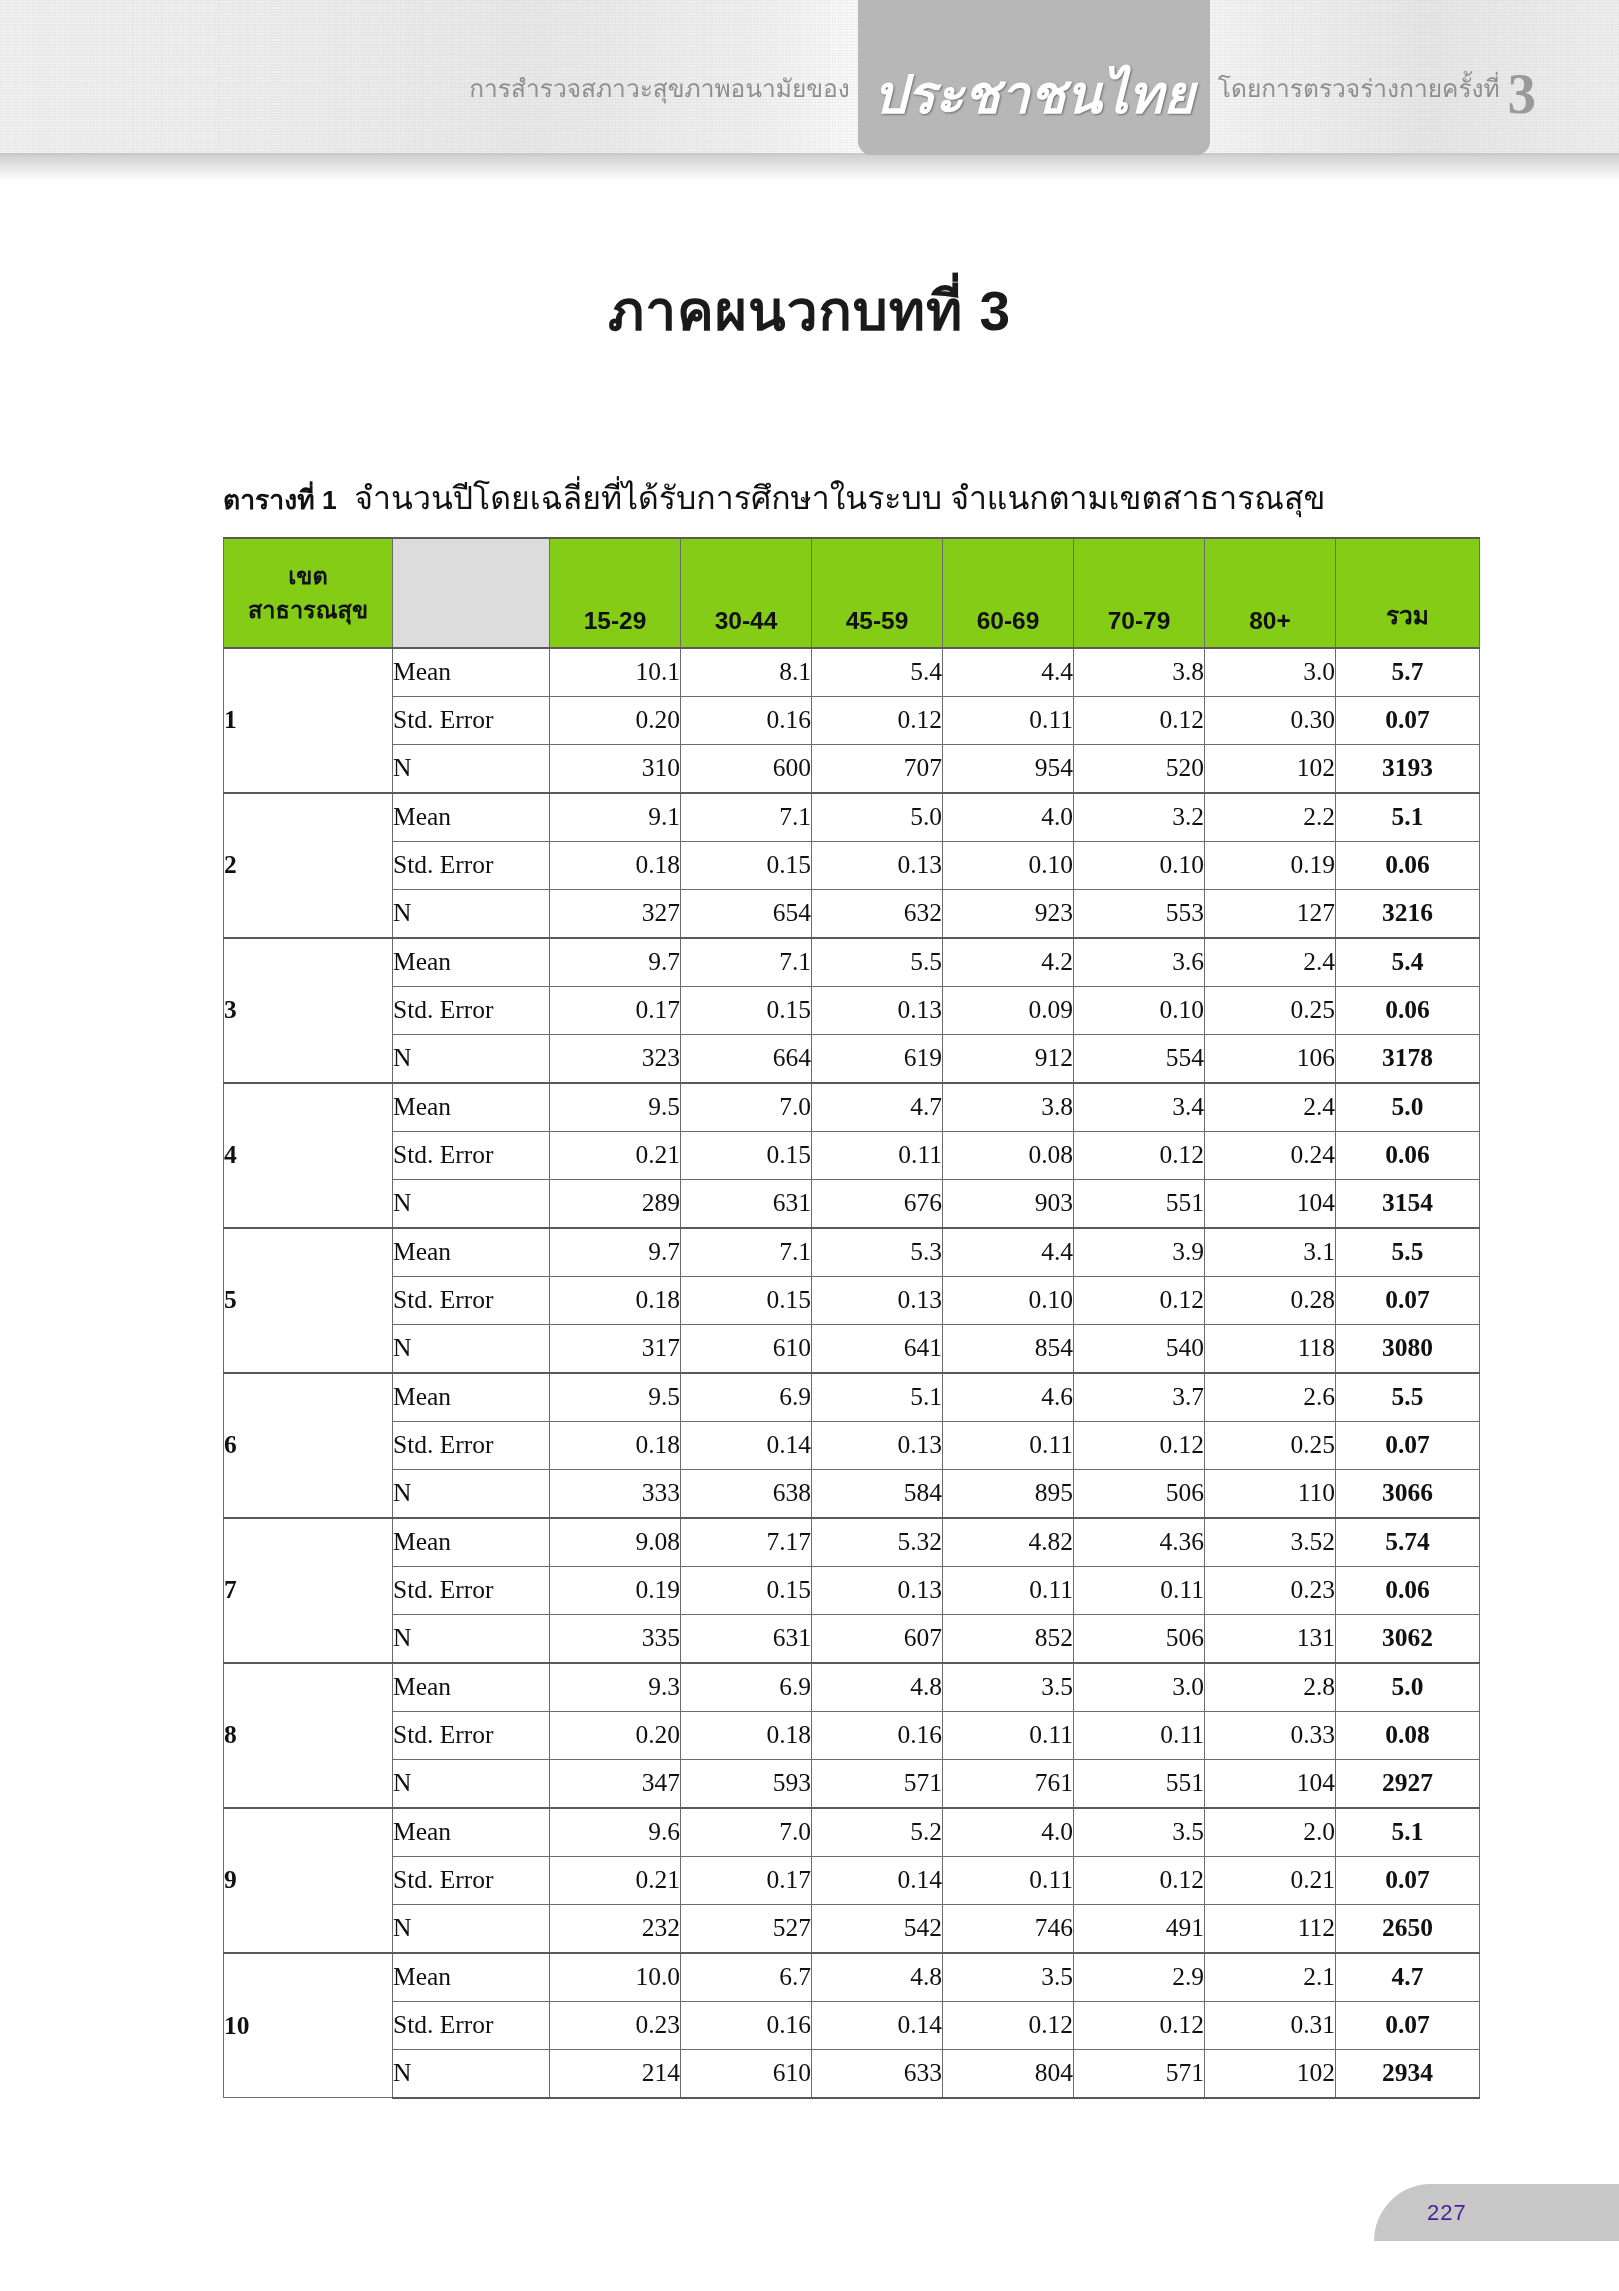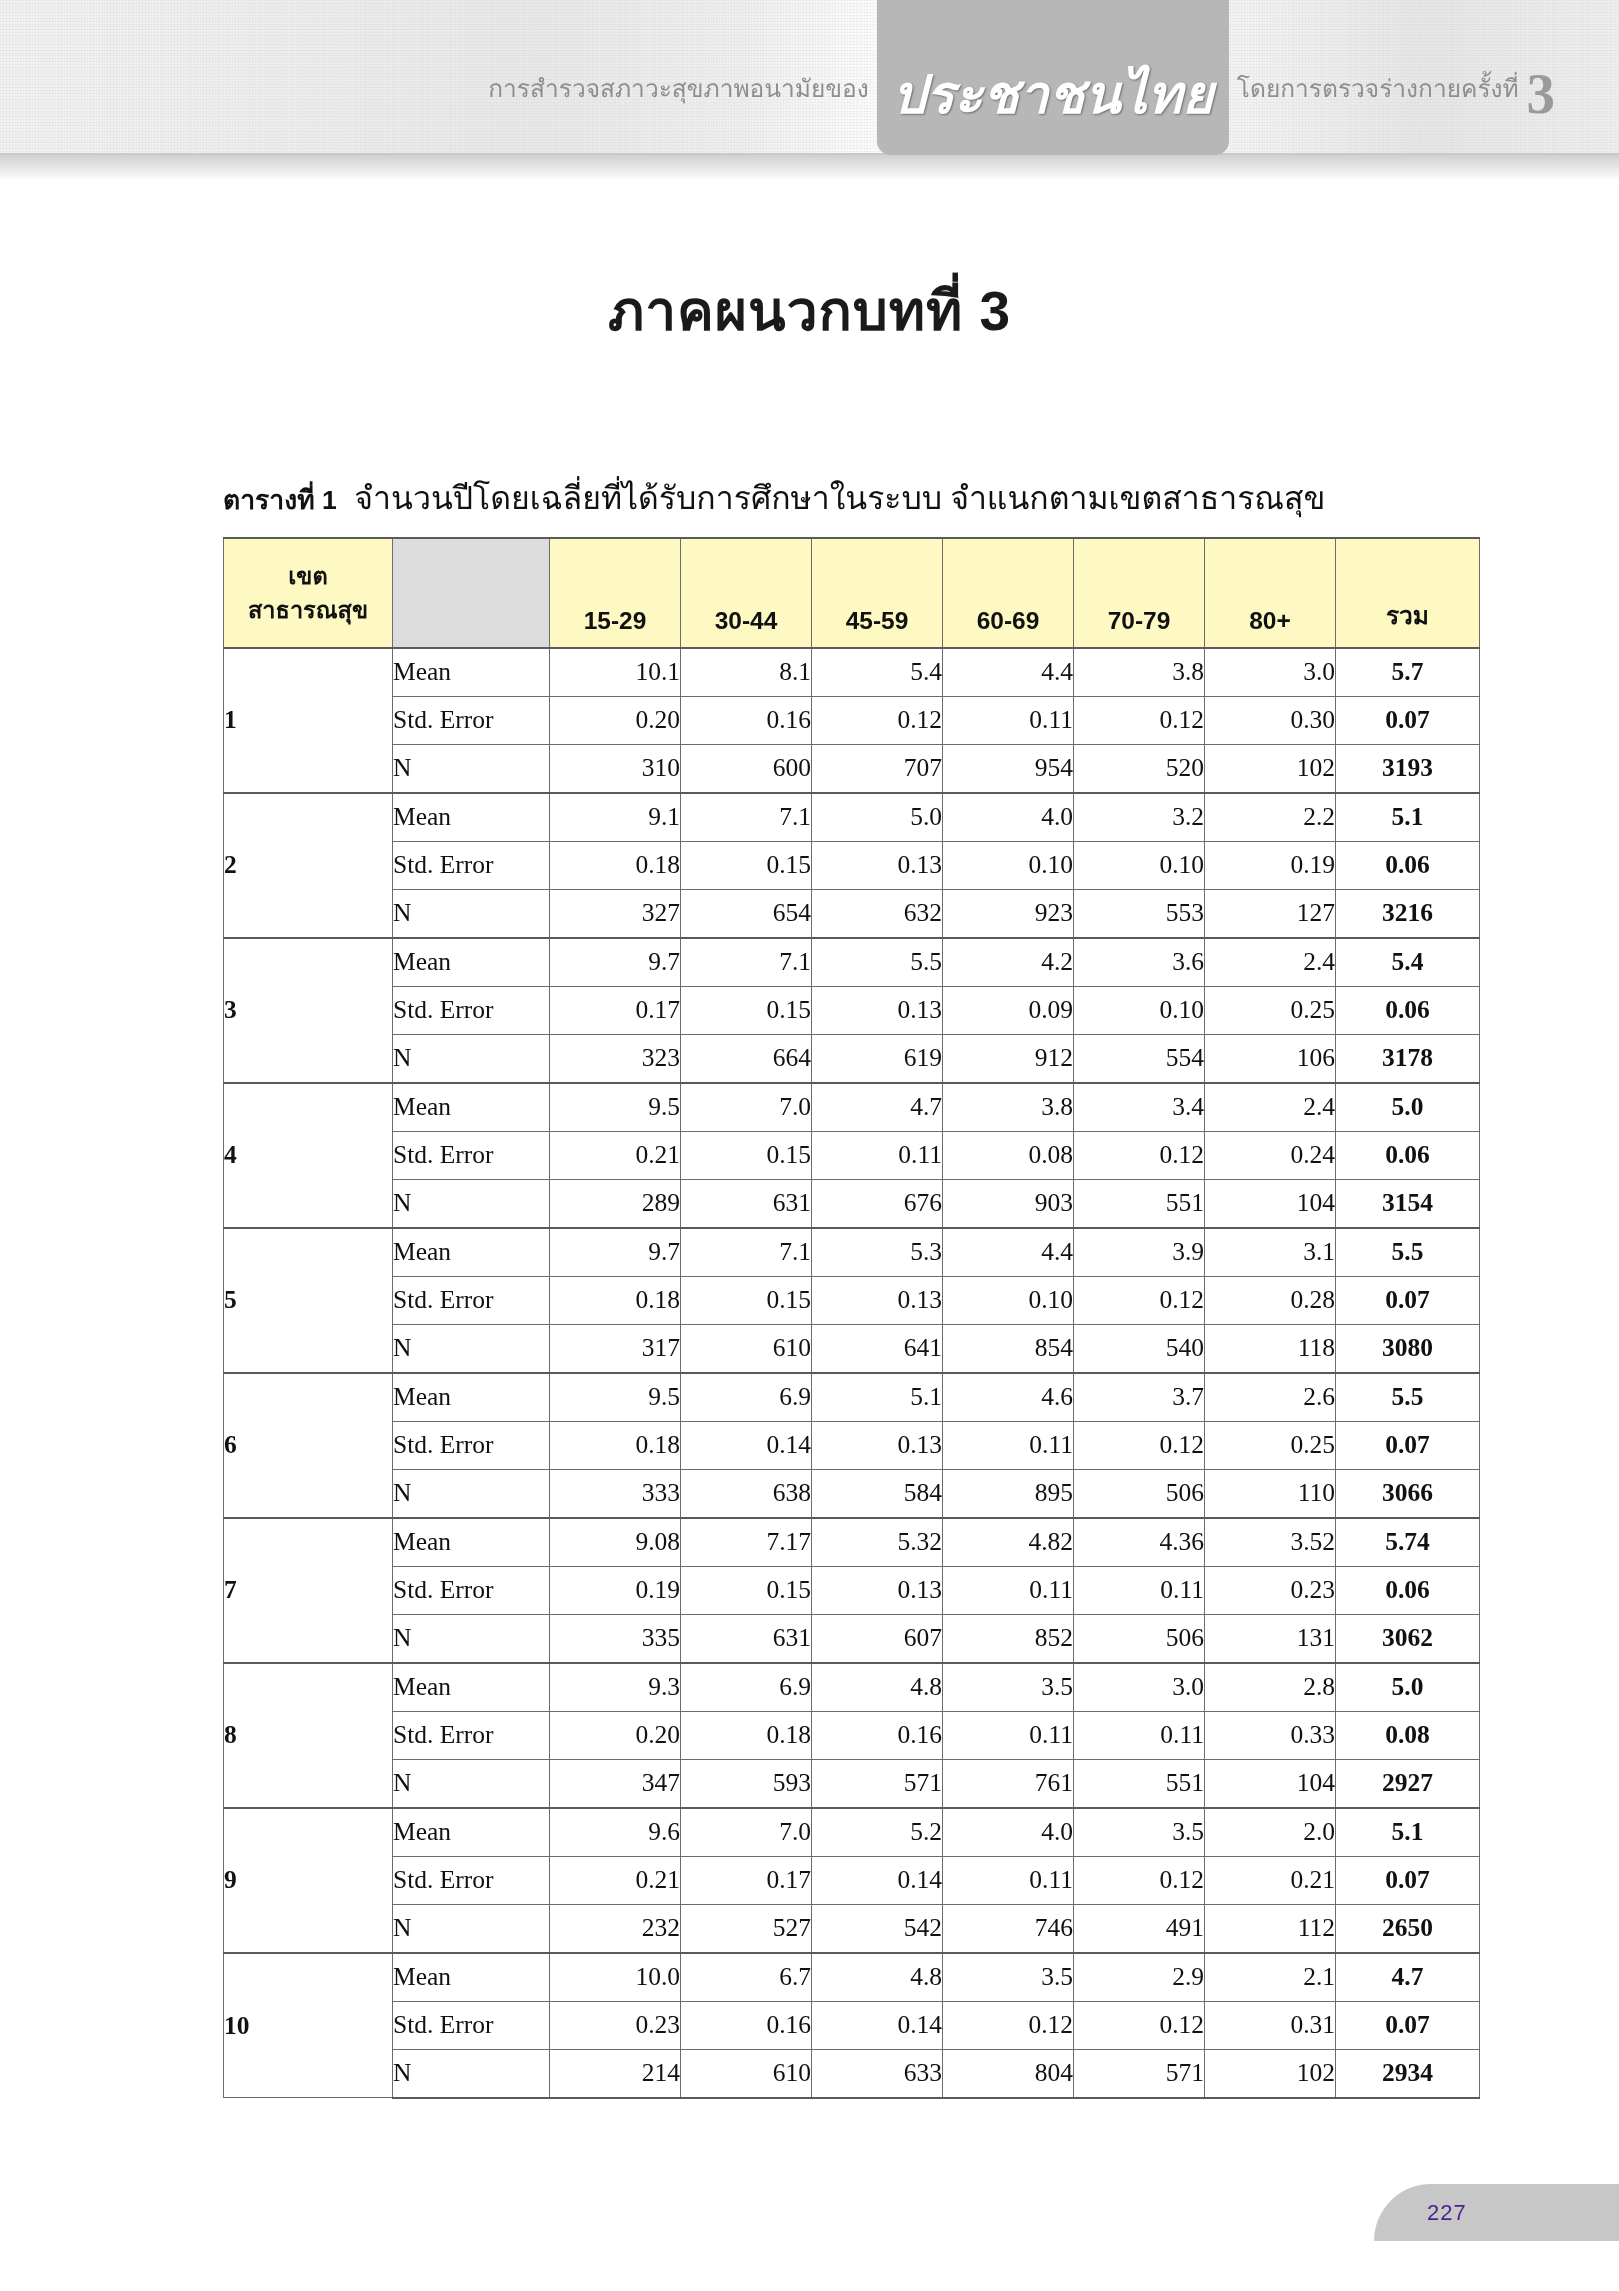--- a/index.html
+++ b/index.html
@@ -55,21 +55,21 @@
     width: 1619px; height: 2px;
     background: #c9c9c9;
   }
   .header-inner {
     position: absolute;
     left: 0; top: 0;
     width: 1619px; height: 155px;
     display: flex;
     align-items: flex-end;
     justify-content: flex-end;
-    padding-right: 64px;
+    padding-right: 83px;
     box-sizing: border-box;
   }
   .hdr-text-left {
     font-family: "Liberation Sans", sans-serif;
     font-size: 24.5px;
     color: #8e8e8e;
     letter-spacing: 0px;
     padding-bottom: 47px;
     white-space: nowrap;
   }
@@ -165,21 +165,21 @@
   .data-table th,
   .data-table td {
     border: 1px solid #6c6c6c;
     padding: 0;
     height: 47px;
     font-size: 25.5px;
     color: #111;
     font-family: "Liberation Serif", serif;
   }
   .data-table thead th {
-    background: #fef9c3;
+    background: #84cc16;
     height: 96px;
     vertical-align: bottom;
     padding-bottom: 11.8px;
     text-align: center;
     font-family: "Liberation Sans", sans-serif;
     font-weight: bold;
     font-size: 24.5px;
   }
   .data-table thead th.region-head {
     vertical-align: middle;

